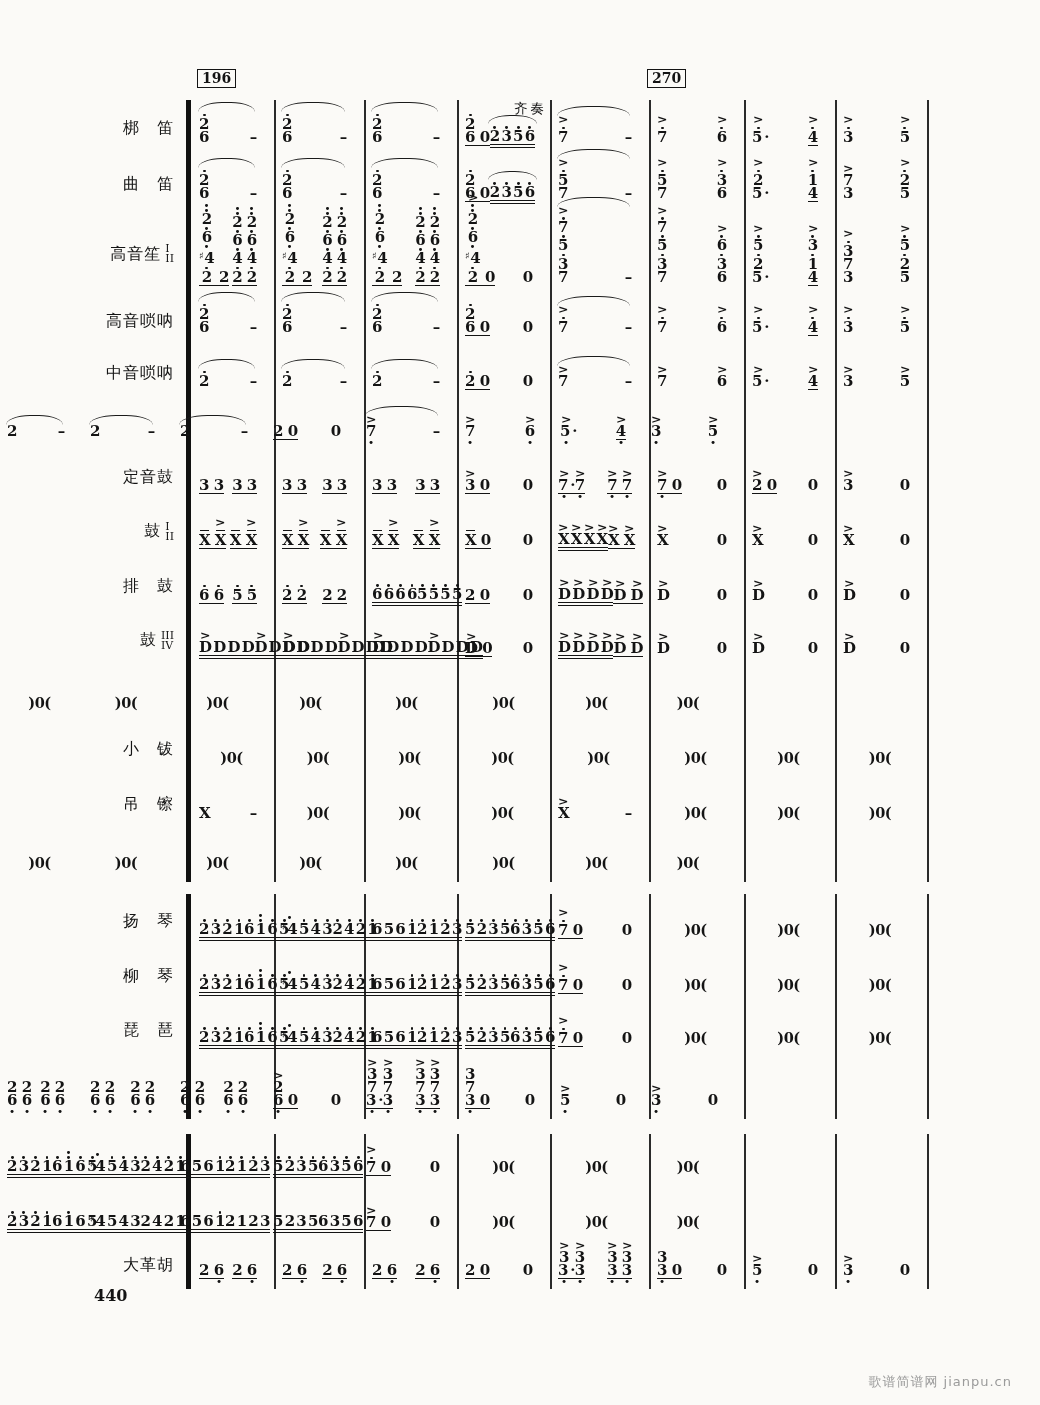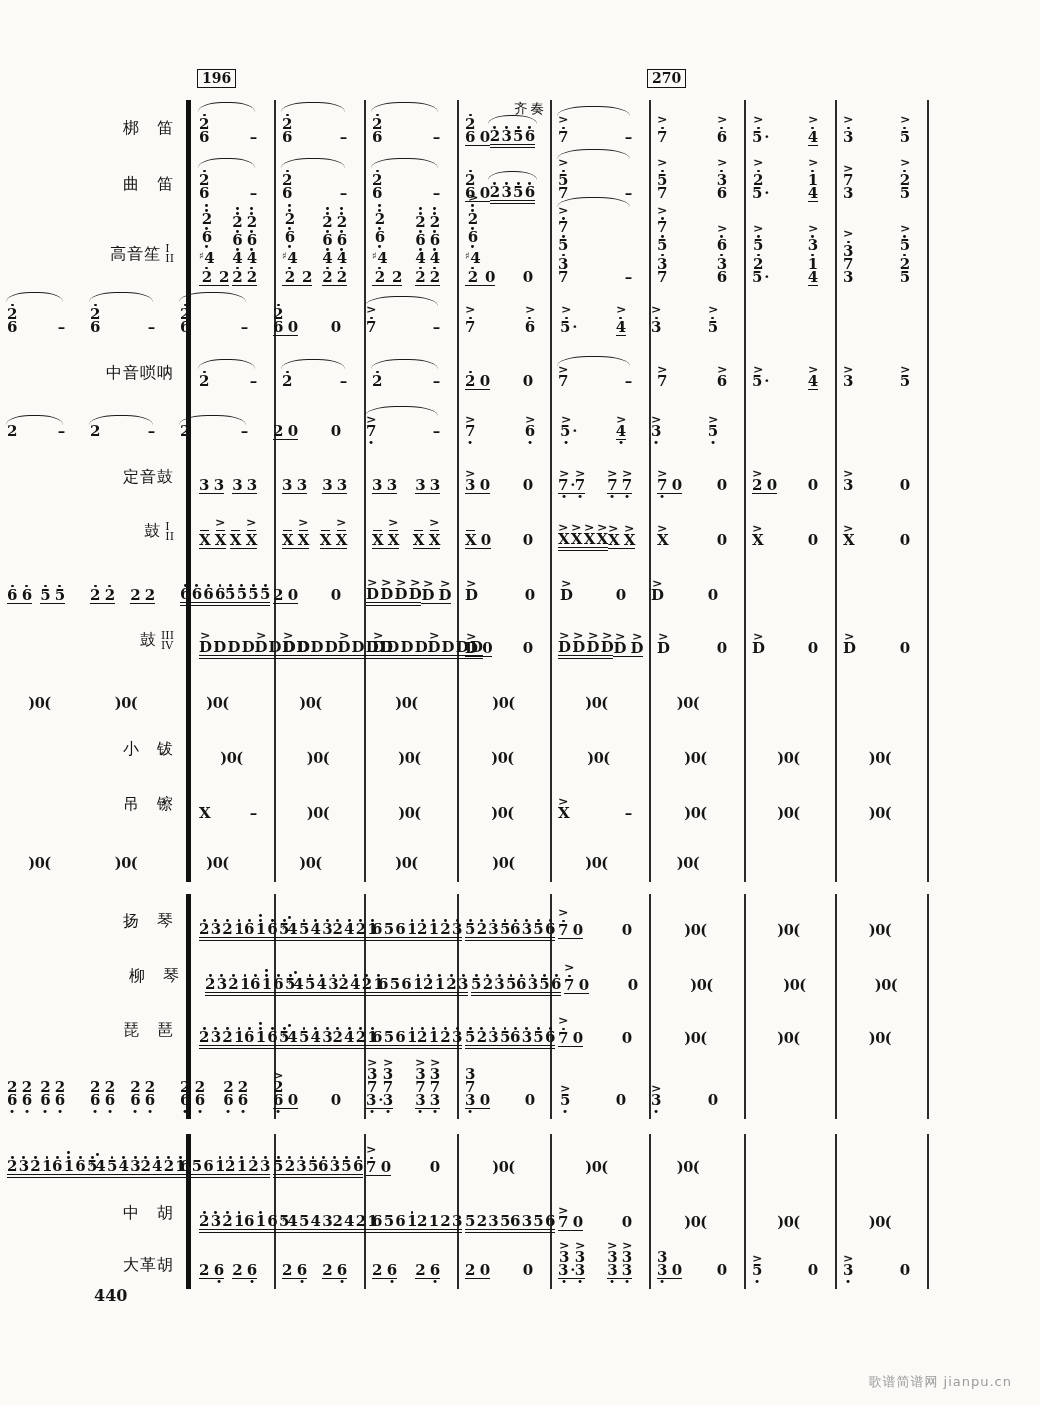--- a/index.html
+++ b/index.html
@@ -592,20 +592,23 @@
                 <span class="dt"></span>
                 <span class="bs">5</span>
                 <span class="dt"></span>
                 <span class="bs">2</span>
                 <span class="bs">5</span>
               </span>
             </span>
           </div>
         </div>
         <div class="irow" style="height: 50px;">
+          <div class="lbl">
+            <span>高音唢呐</span>
+          </div>
           <div class="cell" style="width: 83px;">
             <span class="grp">
               <span class="ncol">
                 <span class="dt"></span>
                 <span class="bs">2</span>
                 <span class="bs">6</span>
               </span>
               <span class="arc" style="width: 57px;"></span>
             </span>
             <span class="grp">
@@ -1281,20 +1284,23 @@
               </span>
             </span>
             <span class="grp">
               <span class="ncol">
                 <span class="bs">0</span>
               </span>
             </span>
           </div>
         </div>
         <div class="irow" style="height: 55px;">
+          <div class="lbl">
+            <span>排　鼓</span>
+          </div>
           <div class="cell" style="width: 83px;">
             <span class="grp u1">
               <span class="ncol">
                 <span class="dt"></span>
                 <span class="bs">6</span>
               </span>
               <span class="ncol">
                 <span class="dt"></span>
                 <span class="bs">6</span>
               </span>
@@ -2023,21 +2029,21 @@
             <span class="grp">
               <span class="gong">)0(</span>
             </span>
           </div>
           <div class="cell c1" style="width: 92px;">
             <span class="grp">
               <span class="gong">)0(</span>
             </span>
           </div>
         </div>
-        <div class="irow" style="height: 55px; justify-content: center;">
+        <div class="irow" style="height: 55px;">
           <div class="lbl">
             <span>柳　琴</span>
           </div>
           <div class="cell" style="width: 83px;">
             <span class="grp u2">
               <span class="ncol">
                 <span class="dt"></span>
                 <span class="bs">2</span>
               </span>
               <span class="ncol">
@@ -2771,23 +2777,20 @@
               <span class="gong">)0(</span>
             </span>
           </div>
           <div class="cell c1" style="width: 92px;">
             <span class="grp">
               <span class="gong">)0(</span>
             </span>
           </div>
         </div>
         <div class="irow" style="height: 55px;">
-          <div class="lbl">
-            <span>中　胡</span>
-          </div>
           <div class="cell" style="width: 83px;">
             <span class="grp u2">
               <span class="ncol">
                 <span class="dt"></span>
                 <span class="bs">2</span>
               </span>
               <span class="ncol">
                 <span class="dt"></span>
                 <span class="bs">3</span>
               </span>

